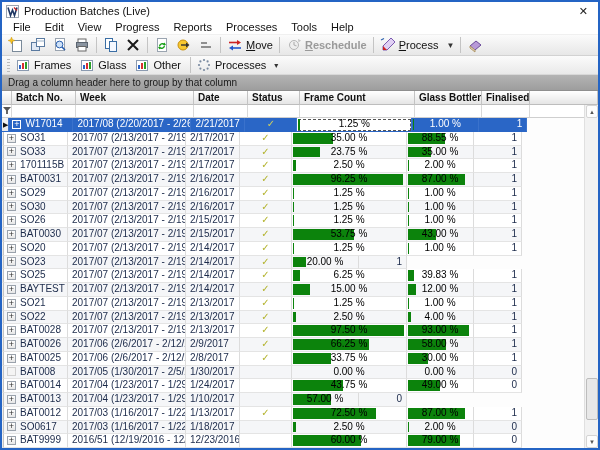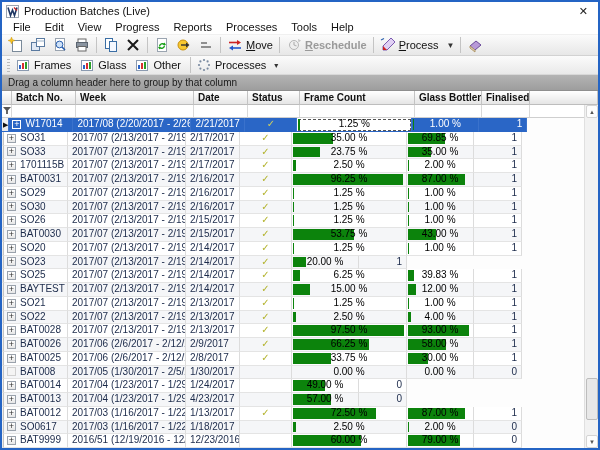--- a/index.html
+++ b/index.html
@@ -316,21 +316,21 @@
     </div>
     <div class="cell week c-week">2017/07 (2/13/2017 - 2/19/2017)</div>
     <div class="cell date c-date">2/17/2017</div>
     <div class="cell status c-status">✓</div>
     <div class="cell barcell c-frame">
       <div class="barfill" style="width: 35%;"></div>
       <span class="barlbl">35.00 %</span>
     </div>
     <div class="cell barcell c-glass">
       <div class="barfill" style="width: 56%;"></div>
-      <span class="barlbl">69.85 %</span>
+      <span class="barlbl">88.55 %</span>
     </div>
     <div class="cell final c-final">1</div>
     <div class="cell c-fill" style="border-right:none;border-bottom:none;background:#fdfdfd"></div>
   </div>
           <div class="row alt">
     <div class="cell ind"></div>
     <div class="cell batch c-batch">
       <span class="expand">+</span>
       <span>SO33</span>
     </div>
@@ -666,35 +666,39 @@
   </div>
           <div class="row">
     <div class="cell ind"></div>
     <div class="cell batch c-batch">
       <span class="expand">+</span>
       <span>BAT0014</span>
     </div>
     <div class="cell week c-week">2017/04 (1/23/2017 - 1/29/2017)</div>
     <div class="cell date c-date">1/24/2017</div>
     <div class="cell status c-status"></div>
+    <div class="cell barcell c-frame">
+      <div class="barfill" style="width: 43.75%;"></div>
+      <span class="barlbl">43.75 %</span>
+    </div>
     <div class="cell barcell c-glass">
       <div class="barfill" style="width: 49%;"></div>
       <span class="barlbl">49.00 %</span>
     </div>
     <div class="cell final c-final">0</div>
     <div class="cell c-fill" style="border-right:none;border-bottom:none;background:#fdfdfd"></div>
   </div>
           <div class="row alt">
     <div class="cell ind"></div>
     <div class="cell batch c-batch">
       <span class="expand">+</span>
       <span>BAT0013</span>
     </div>
     <div class="cell week c-week">2017/04 (1/23/2017 - 1/29/2017)</div>
-    <div class="cell date c-date">4/23/2017</div>
+    <div class="cell date c-date">1/10/2017</div>
     <div class="cell status c-status"></div>
     <div class="cell barcell c-glass">
       <div class="barfill" style="width: 57%;"></div>
       <span class="barlbl">57.00 %</span>
     </div>
     <div class="cell final c-final">0</div>
     <div class="cell c-fill" style="border-right:none;border-bottom:none;background:#fdfdfd"></div>
   </div>
           <div class="row">
     <div class="cell ind"></div>

